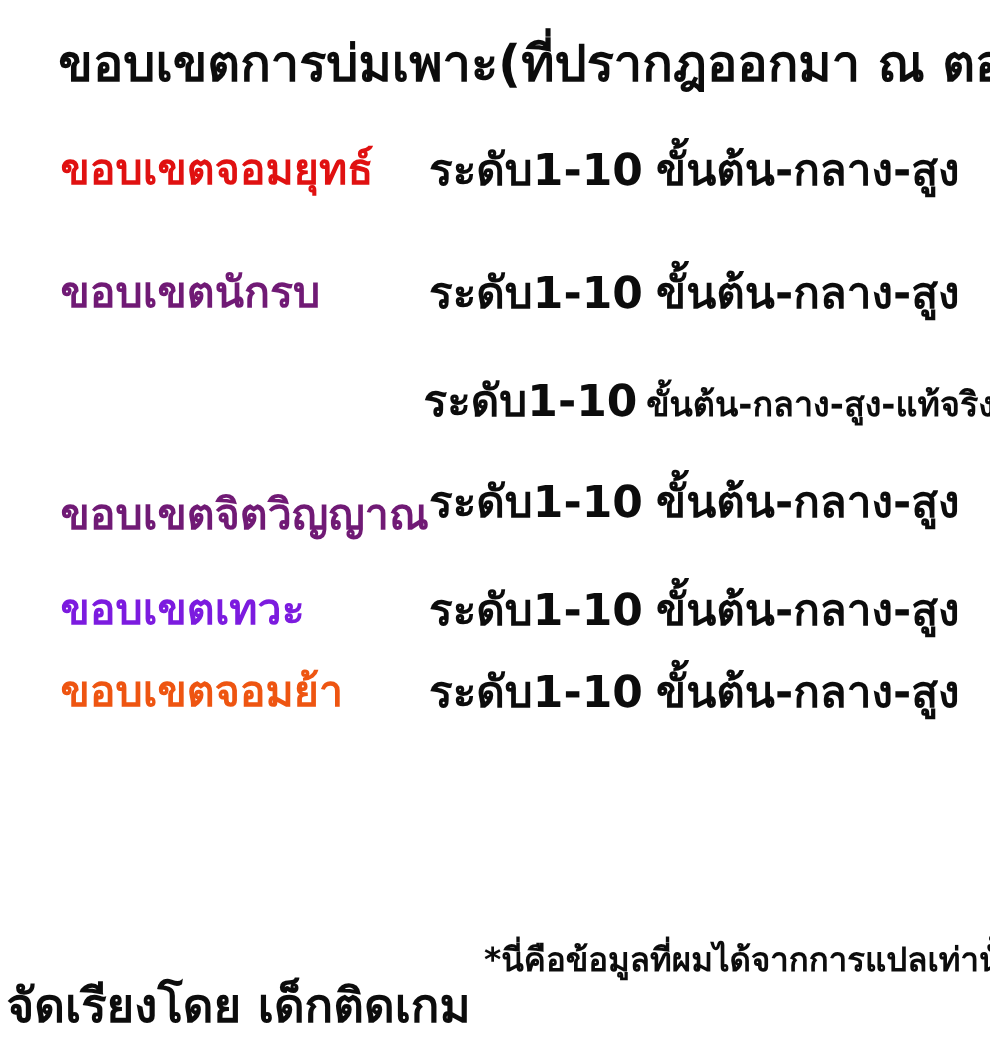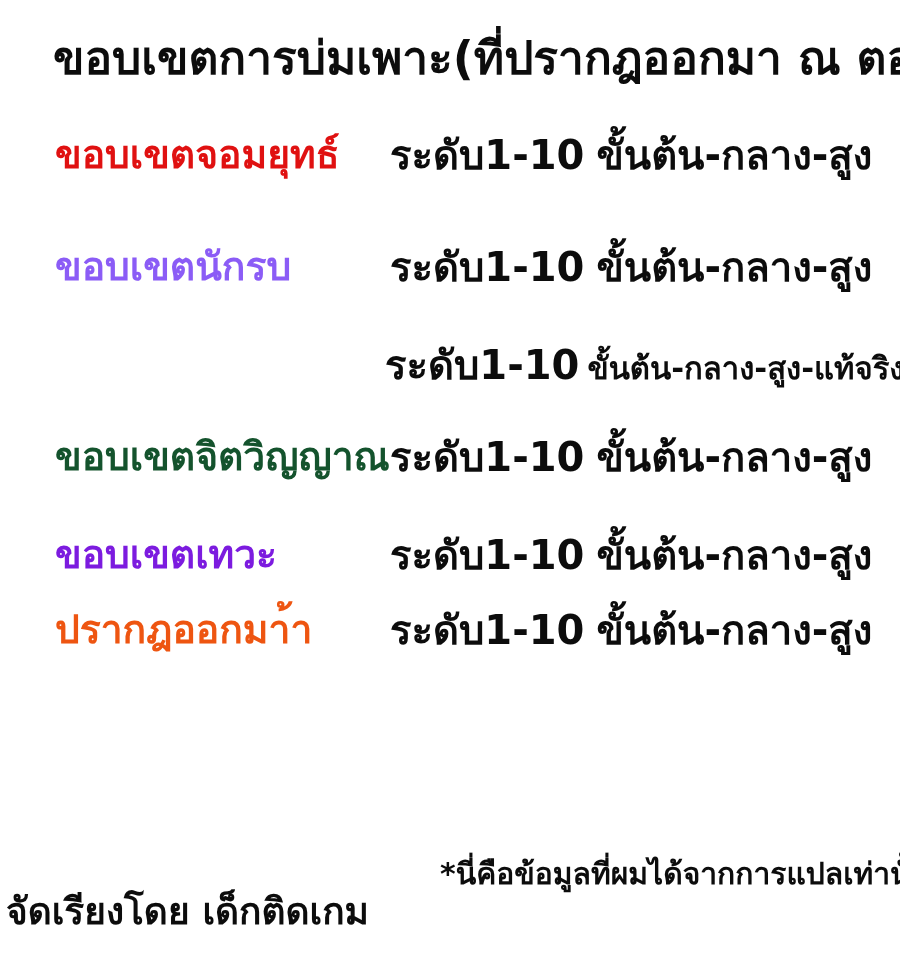--- a/index.html
+++ b/index.html
@@ -53,21 +53,21 @@
   .r2 { top: 340px; }
   .r3 { top: 432px; }
   .r4 { top: 530px; }
   .r5 { top: 605px; }
   .r2 .realm-levels { left: 330px; }
   .r2 .lv-suffix { font-size: 31px; margin-left: 8px; }
   .footer-credit {
     position: absolute;
     left: 6px;
     top: 888px;
-    font-size: 37px;
+    font-size: 43px;
     line-height: 1.3;
     white-space: nowrap;
   }
   .footer-note {
     position: absolute;
     right: 5px;
     top: 850px;
     width: 455px;
     font-size: 30px;
     line-height: 1.58;
@@ -79,40 +79,40 @@
 <body>
 
 <div class="page-title">ขอบเขตการบ่มเพาะ(ที่ปรากฎออกมา ณ ตอนนี้)</div>
 
 <div class="realm-row r0">
   <span class="realm-label" style="color: rgb(224, 17, 17);">ขอบเขตจอมยุทธ์</span>
   <span class="realm-levels"><span class="lv-prefix">ระดับ1-10</span><span class="lv-suffix">ขั้นต้น-กลาง-สูง</span></span>
 </div>
 
 <div class="realm-row r1">
-  <span class="realm-label" style="color: #8b5cf6;">ขอบเขตนักรบ</span>
+  <span class="realm-label" style="color: #701a75;">ขอบเขตนักรบ</span>
   <span class="realm-levels"><span class="lv-prefix">ระดับ1-10</span><span class="lv-suffix">ขั้นต้น-กลาง-สูง</span></span>
 </div>
 
 <div class="realm-row r2">
   <span class="realm-levels"><span class="lv-prefix">ระดับ1-10</span><span class="lv-suffix">ขั้นต้น-กลาง-สูง-แท้จริง</span></span>
 </div>
 
 <div class="realm-row r3">
-  <span class="realm-label" style="color: #14532d;">ขอบเขตจิตวิญญาณ</span>
+  <span class="realm-label" style="color: #701a75; margin-top: 12px;">ขอบเขตจิตวิญญาณ</span>
   <span class="realm-levels"><span class="lv-prefix">ระดับ1-10</span><span class="lv-suffix">ขั้นต้น-กลาง-สูง</span></span>
 </div>
 
 <div class="realm-row r4">
   <span class="realm-label" style="color: rgb(124, 27, 223);">ขอบเขตเทวะ</span>
   <span class="realm-levels"><span class="lv-prefix">ระดับ1-10</span><span class="lv-suffix">ขั้นต้น-กลาง-สูง</span></span>
 </div>
 
 <div class="realm-row r5">
-  <span class="realm-label" style="color: rgb(238, 85, 17);">ปรากฎออกมา้า</span>
+  <span class="realm-label" style="color: rgb(238, 85, 17);">ขอบเขตจอมย้า</span>
   <span class="realm-levels"><span class="lv-prefix">ระดับ1-10</span><span class="lv-suffix">ขั้นต้น-กลาง-สูง</span></span>
 </div>
 
 <div class="footer-credit">จัดเรียงโดย เด็กติดเกม</div>
 
 <div class="footer-note">
   <div>*นี่คือข้อมูลที่ผมได้จากการแปลเท่านั้น</div>
 </div>
 
 </body></html>

